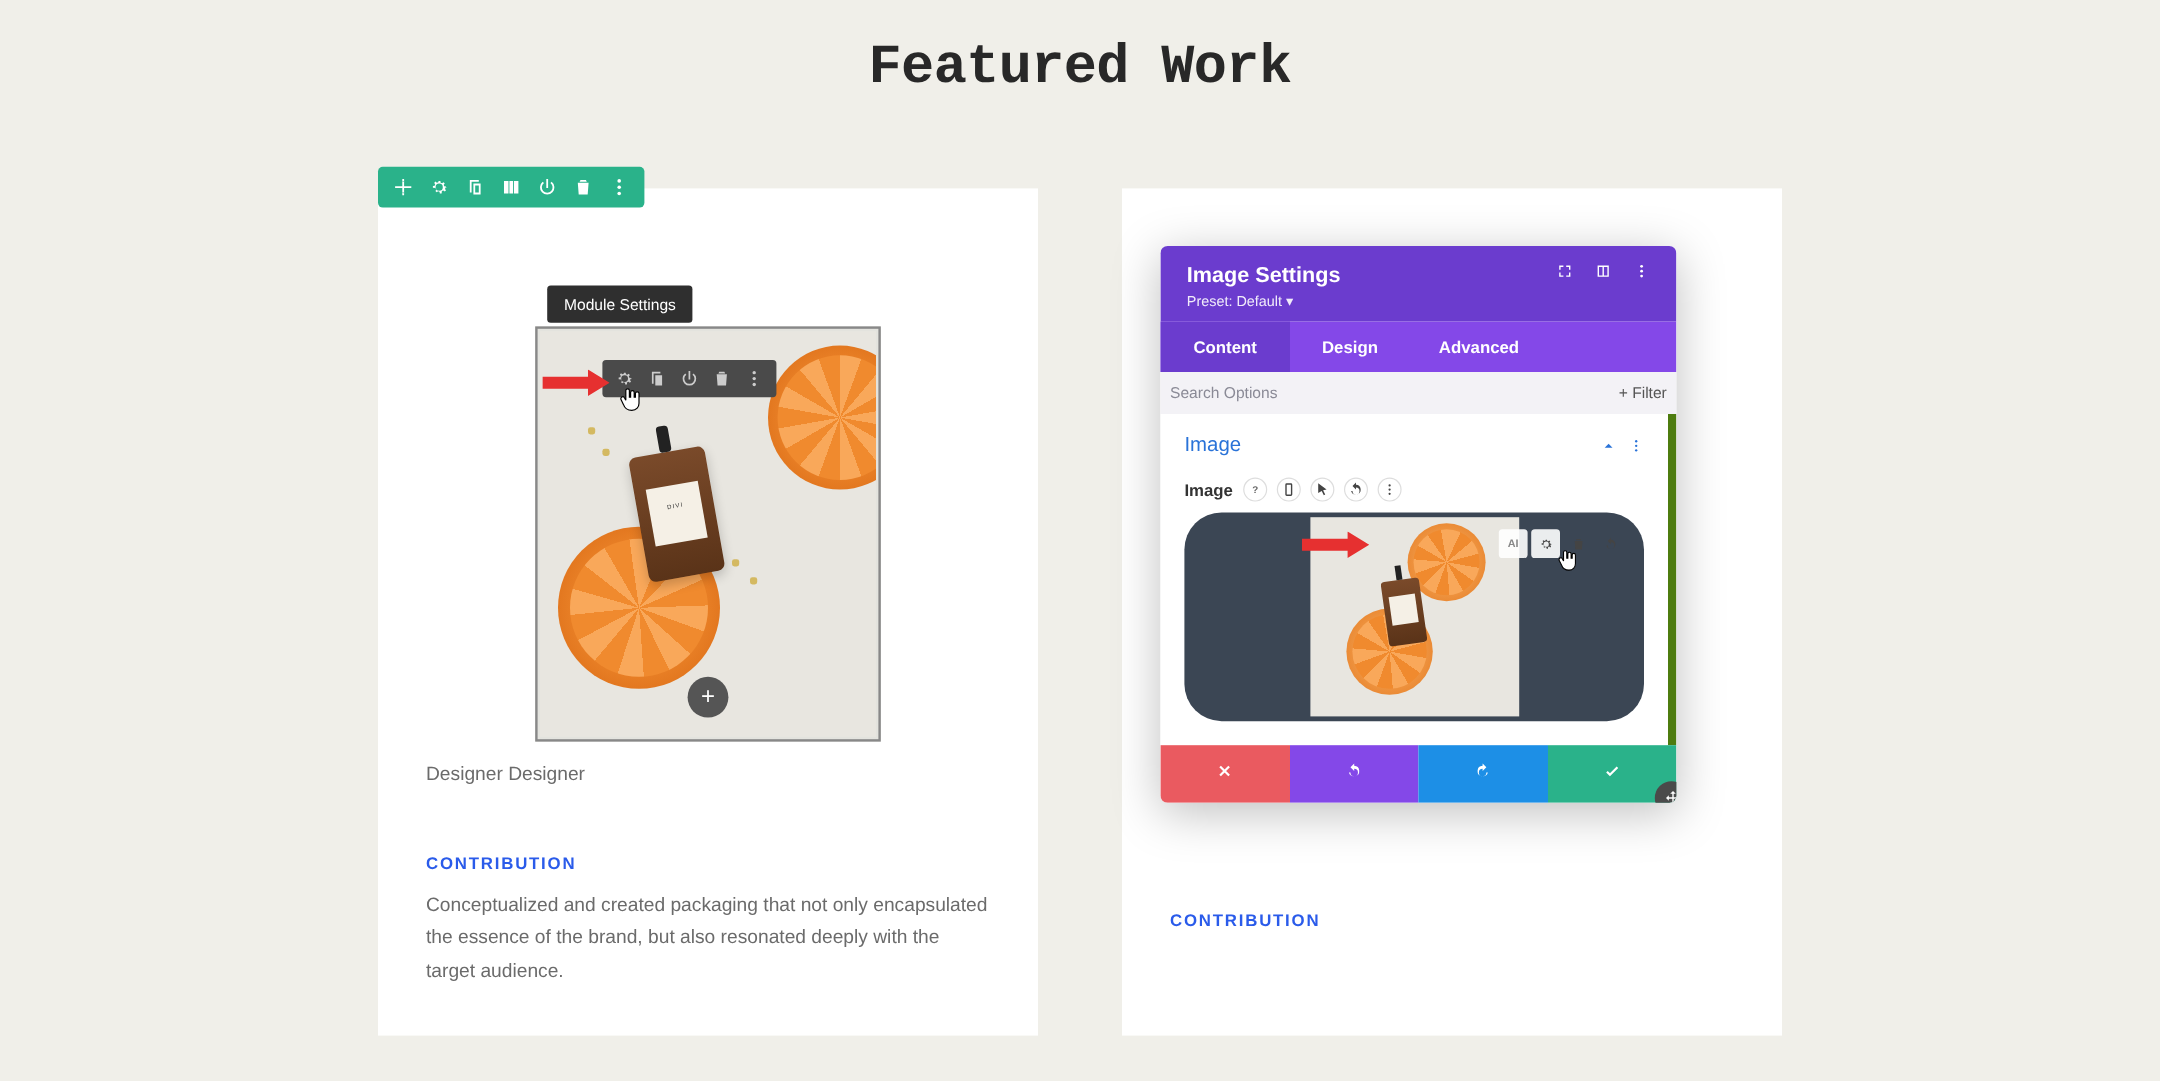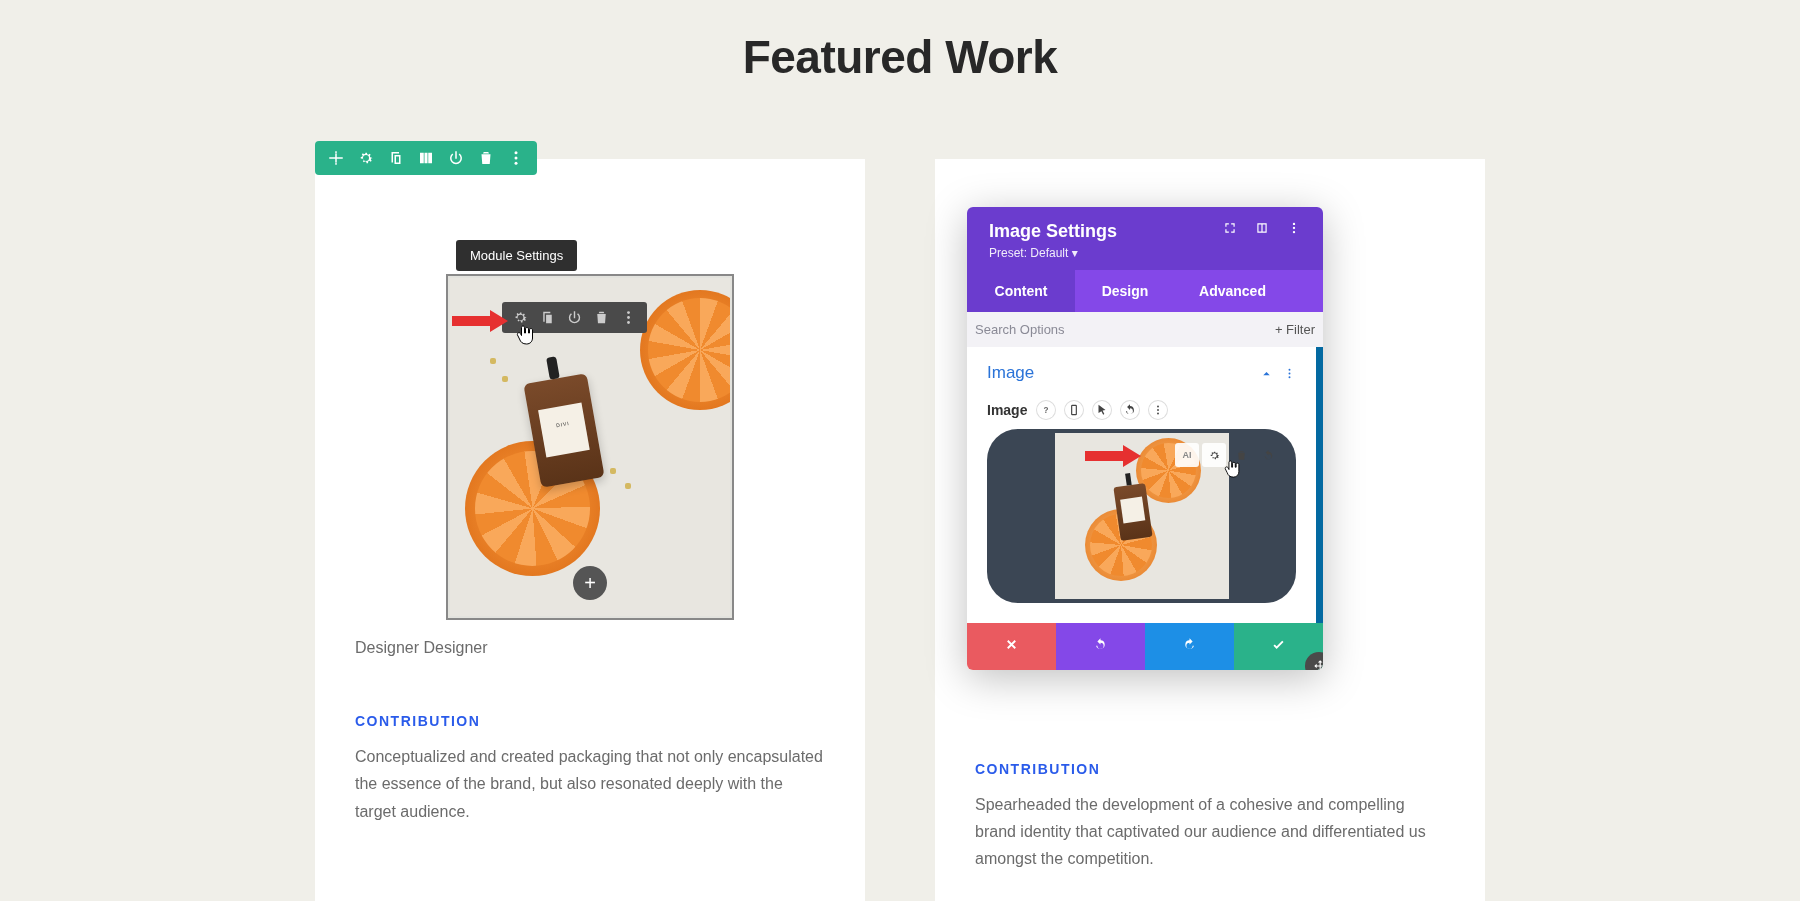--- a/index.html
+++ b/index.html
@@ -1,18 +1,18 @@
 <!DOCTYPE html>
 <html><head>
 <meta charset="utf-8">
 <style>
 * { margin: 0; padding: 0; box-sizing: border-box; }
 body { font-family: -apple-system, BlinkMacSystemFont, 'Segoe UI', Arial, sans-serif; background: #f0efe9; width: 1800px; height: 901px; overflow: hidden; }
 .wrap { width: 1800px; padding-top: 30px; }
-.heading { text-align: center; font-size: 46px; font-weight: 600; color: #282828; font-family: Liberation Sans, sans-serif; letter-spacing: -0.5px; }
+.heading { text-align: center; font-size: 46px; font-weight: 600; color: #282828; font-family: Liberation Mono, monospace; letter-spacing: -0.5px; }
 .cards { display: flex; gap: 70px; justify-content: center; margin-top: 75px; }
 .card { width: 550px; background: #fff; position: relative; padding: 115px 40px 40px 40px; }
 
 .toolbar { position: absolute; top: -18px; left: 0; background: #2ab28a; display: flex; align-items: center; padding: 8px 12px; gap: 12px; border-radius: 4px; }
 .toolbar svg, .toolbar .ic { width: 18px; height: 18px; fill: #fff; color: #fff; cursor: pointer; }
 
 .imgbox { width: 288px; height: 346px; margin: 0 auto; border: 2px solid #888; background: #e3e3de; position: relative; }
 
 .module-tooltip { position: absolute; top: -36px; left: 8px; background: #2f2f2f; color: #fff; font-size: 13px; padding: 8px 14px; border-radius: 3px; white-space: nowrap; }
 .module-bar { position: absolute; top: 26px; left: 54px; background: #4a4a4a; display: flex; align-items: center; gap: 10px; padding: 7px 10px; border-radius: 3px; }
@@ -28,33 +28,33 @@
 .orange2::after { content: ""; position: absolute; inset: 10px; border-radius: 50%; background: repeating-conic-gradient(#f9a85a 0deg 22deg, #f08a2e 22deg 44deg); }
 .bottle { position: absolute; width: 64px; height: 105px; background: linear-gradient(180deg, #7a4a2a, #5a3318); top: 100px; left: 82px; border-radius: 6px; transform: rotate(-10deg); box-shadow: 0 4px 10px rgba(0,0,0,0.2); }
 .bottle::before { content: ""; position: absolute; top: -22px; left: 50%; transform: translateX(-50%); width: 10px; height: 22px; background: #222; border-radius: 3px; }
 .bottle-label { position: absolute; width: 44px; height: 48px; background: #f5f0e6; top: 28px; left: 10px; font-size: 5px; color: #333; text-align: center; padding-top: 15px; letter-spacing: 1px; }
 .petals { position: absolute; width: 6px; height: 6px; background: #d4b961; border-radius: 2px; }
 
 .card-title { font-size: 34px; font-family: Georgia, serif; color: #282828; margin-top: 40px; font-weight: 500; }
 .label-h { color: #2a5bea; font-size: 14px; font-weight: 700; letter-spacing: 1.5px; margin-top: 52px; text-transform: uppercase; }
 .label-txt { color: #6b6b6b; font-size: 16px; margin-top: 14px; line-height: 1.7; }
 
-.panel { width: 356px; position: absolute; top: 48px; left: 32px; box-shadow: 0 8px 40px rgba(0,0,0,0.25); border-radius: 6px; overflow: hidden; }
+.panel { width: 430px; position: absolute; top: 48px; left: 32px; box-shadow: 0 8px 40px rgba(0,0,0,0.25); border-radius: 6px; overflow: hidden; }
 .panel-head { background: #6b3cce; padding: 14px 22px 10px; color: #fff; display: flex; justify-content: space-between; align-items: flex-start; }
 .panel-head .ttl { font-size: 18px; font-weight: 700; }
 .panel-head .sub { font-size: 12px; opacity: 0.9; margin-top: 4px; }
 .panel-head .ic-row { display: flex; gap: 18px; }
 .panel-head .ic-row svg { width: 14px; height: 14px; fill: #fff; }
 .tabs { background: #8448e8; display: flex; }
 .tabs .tab { padding: 13px 0; color: #fff; font-size: 14px; font-weight: 600; text-align: center; cursor: pointer; }
 .tabs .tab.active { background: #6b3cce; }
 .t1 { width: 108px; } .t2 { width: 100px; } .t3 { width: 115px; }
 .search-row { background: #f3f2f6; display: flex; justify-content: space-between; padding: 10px 8px; font-size: 13px; color: #8a8a96; }
 .filter-btn { color: #555; }
-.panel-body { background: #fff; padding: 16px 20px 20px; border-right: 7px solid #0369a1; }
+.panel-body { background: #fff; padding: 16px 20px 20px; border-right: 7px solid #4d7c0f; }
 .acc-title { color: #2a73d8; font-size: 17px; display: flex; justify-content: space-between; align-items: center; }
 .acc-title .ic-row2 { display: flex; gap: 10px; }
 .acc-title svg { width: 13px; height: 13px; fill: #2a73d8; }
 .field-row { margin-top: 18px; font-size: 14px; font-weight: 700; color: #333; display: flex; gap: 10px; align-items: center; }
 .field-row svg { width: 14px; height: 14px; fill: #444; }
 .field-row .dot { width: 18px; height: 18px; border-radius: 50%; background: #fff; box-shadow: 0 0 0 1px #ddd; display: flex; align-items: center; justify-content: center; }
 .preview { background: #3b4654; margin-top: 10px; padding: 4px 0; display: flex; justify-content: center; position: relative; border-radius: 31px; }
 .preview-img { width: 174px; height: 166px; background: #e8e6e0; position: relative; overflow: hidden; }
 .po1 { position: absolute; width: 65px; height: 65px; border-radius: 50%; background: radial-gradient(circle, #fdb96b, #e37820); top: 5px; right: 28px; }
 .po1::after { content: ""; position: absolute; inset: 5px; border-radius: 50%; background: repeating-conic-gradient(#f9a85a 0deg 25deg, #f08a2e 25deg 50deg); }
@@ -283,17 +283,16 @@
         </div>
         <div class="resize-handle">
             <svg viewBox="0 0 24 24">
               <path d="M4 12l4-4v3h5V6h-3l4-4 4 4h-3v5h5v-3l4 4-4 4v-3h-5v5h3l-4 4-4-4h3v-5H8v3z"></path>
             </svg>
           </div>
       </div>
 
       <div class="card2-content">
         <div class="label-h">CONTRIBUTION</div>
-        <div class="label-txt">Spearheaded the development of a cohesive and compelling brand identity that captivated our audience and differentiated us amongst the competition.</div>
       </div>
     </div>
   </div>
 </div>
 
 </body></html>

